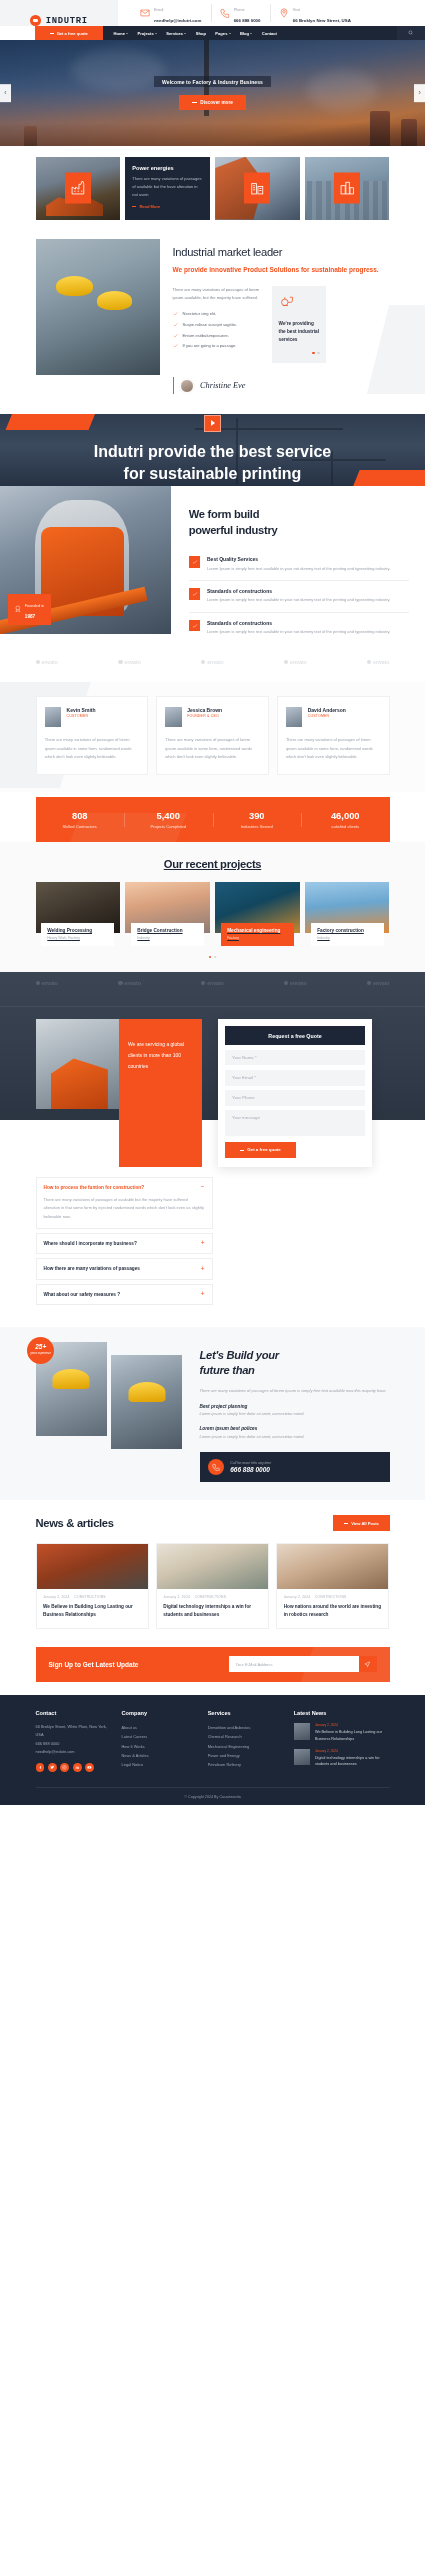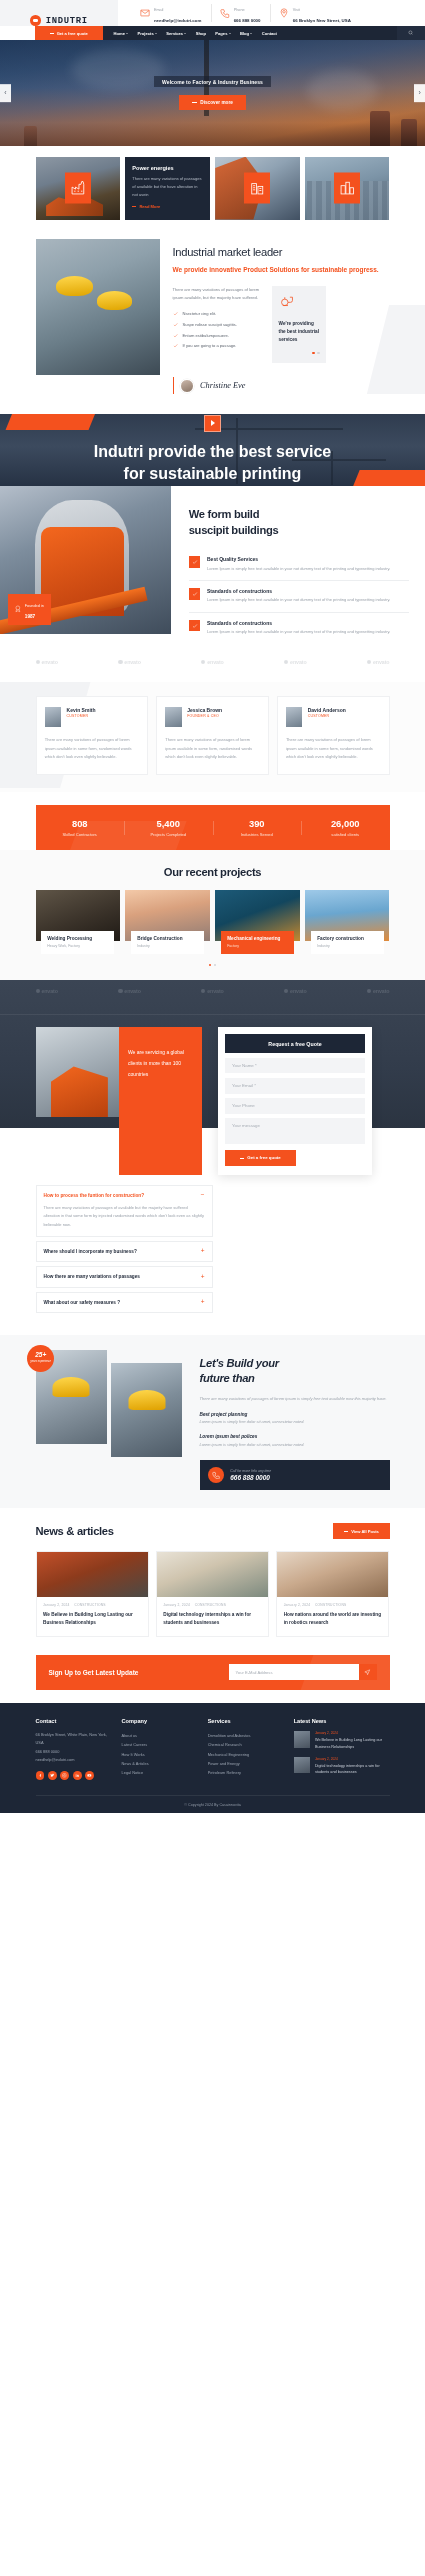--- a/index.html
+++ b/index.html
@@ -211,29 +211,29 @@
   .view-btn .dash{width:4.1px;height:0.6px;background:#fff;}
   .testi-row { display:flex; gap:7.7px; position:relative; }
   .testi-card { flex:1; background:#fff; border:0.6px solid #eff0f2; padding:9.4px 8.3px 11.8px; }
   .testi-top { display:flex; gap:5.3px; align-items:flex-start; }
   .testi-av { width:16.5px; height:20px; flex:none; background:linear-gradient(160deg,#b9c4cf,#6e7d8b);}
   .testi-n { font-size:5px; font-weight:bold; color:#1d2636;}
   .testi-r { font-size:3.5px; color:#f4511e; margin-top:1.8px; letter-spacing:0.2px;}
   .testi-q { font-size:4px; color:#9aa1aa; line-height:2.15; margin-top:9.4px;}
 
   
-  .stats { background:#f4511e; display:flex; padding:13px 0; margin-top:13px; position:relative; overflow:hidden;}
+  .stats { background:#f4511e; display:flex; padding:13px 0; margin-top:5px; position:relative; overflow:hidden;}
   .stats:after{content:"";position:absolute;left:35px;bottom:-23.6px;width:106px;height:53px;background:rgba(255,255,255,.06);transform:skewX(-20deg);}
   .stat { flex:1; text-align:center; position:relative; z-index:2;}
   .stat + .stat:before{content:"";position:absolute;left:0;top:2.4px;bottom:2.4px;width:0.6px;background:rgba(255,255,255,.22);}
   .stat-n { font-size:9.4px; font-weight:bold; color:#fff; }
   .stat-l { font-size:4.1px; color:#ffe3d6; margin-top:3px; }
 
   
-  .projects { background:#fafafa; padding:15.4px 0 14px; }
+  .projects { background:#fafafa; padding:15.4px 0 14px;text-decoration:underline; }
   .proj-h { font-size:11.2px; font-weight:bold; text-align:center; letter-spacing:-0.3px; }
   .proj-row { display:flex; gap:5.9px; margin-top:11.8px; }
   .proj { flex:1; position:relative; }
   .proj-img { height:51px; position:relative; overflow:hidden; }
   .p1{background:linear-gradient(160deg,#5f5547 0%,#3b332a 55%,#1f1a15 100%);}
   .p2{background:linear-gradient(170deg,#f3c9a8 0%,#d9a17e 40%,#8f7b74 100%);}
   .p3{background:linear-gradient(160deg,#1d5a78 0%,#12465e 45%,#c4892f 100%);}
   .p4{background:linear-gradient(175deg,#9ec9e8 0%,#6aa6cf 45%,#e08a3a 100%);}
   .proj-cap { background:#fff; padding:5.3px 5.9px 6.5px; margin:-9.4px 5.9px 0; position:relative; }
   .proj-cap.tall { background:#f4511e; }
@@ -594,21 +594,21 @@
           </svg>
         <span>
           <span class="founded-l">Founded in</span><br>
           <span class="founded-y">1987</span>
         </span>
       </div>
     </div>
     <div class="pw-right">
       <div class="pw-h">
         <span>We form build</span><br>
-        <span>suscipit buildings</span>
+        <span>powerful industry</span>
       </div>
       <div class="pw-list">
         <div class="pw-item">
           <div class="pw-chk">
               <svg viewBox="0 0 24 24">
                 <path d="M4 13l5 5L20 6"></path>
               </svg>
             </div>
           <div>
             <div class="pw-t">Best Quality Services</div>
@@ -712,21 +712,21 @@
       </div>
       <div class="stat">
         <div class="stat-n">5,400</div>
         <div class="stat-l">Projects Completed</div>
       </div>
       <div class="stat">
         <div class="stat-n">390</div>
         <div class="stat-l">Industries Served</div>
       </div>
       <div class="stat">
-        <div class="stat-n">26,000</div>
+        <div class="stat-n">46,000</div>
         <div class="stat-l">satisfied clients</div>
       </div>
     </div>
   </div>
 
   <div class="projects">
     <div class="proj-h">Our recent projects</div>
     <div class="container">
       <div class="proj-row">
         <div class="proj">

